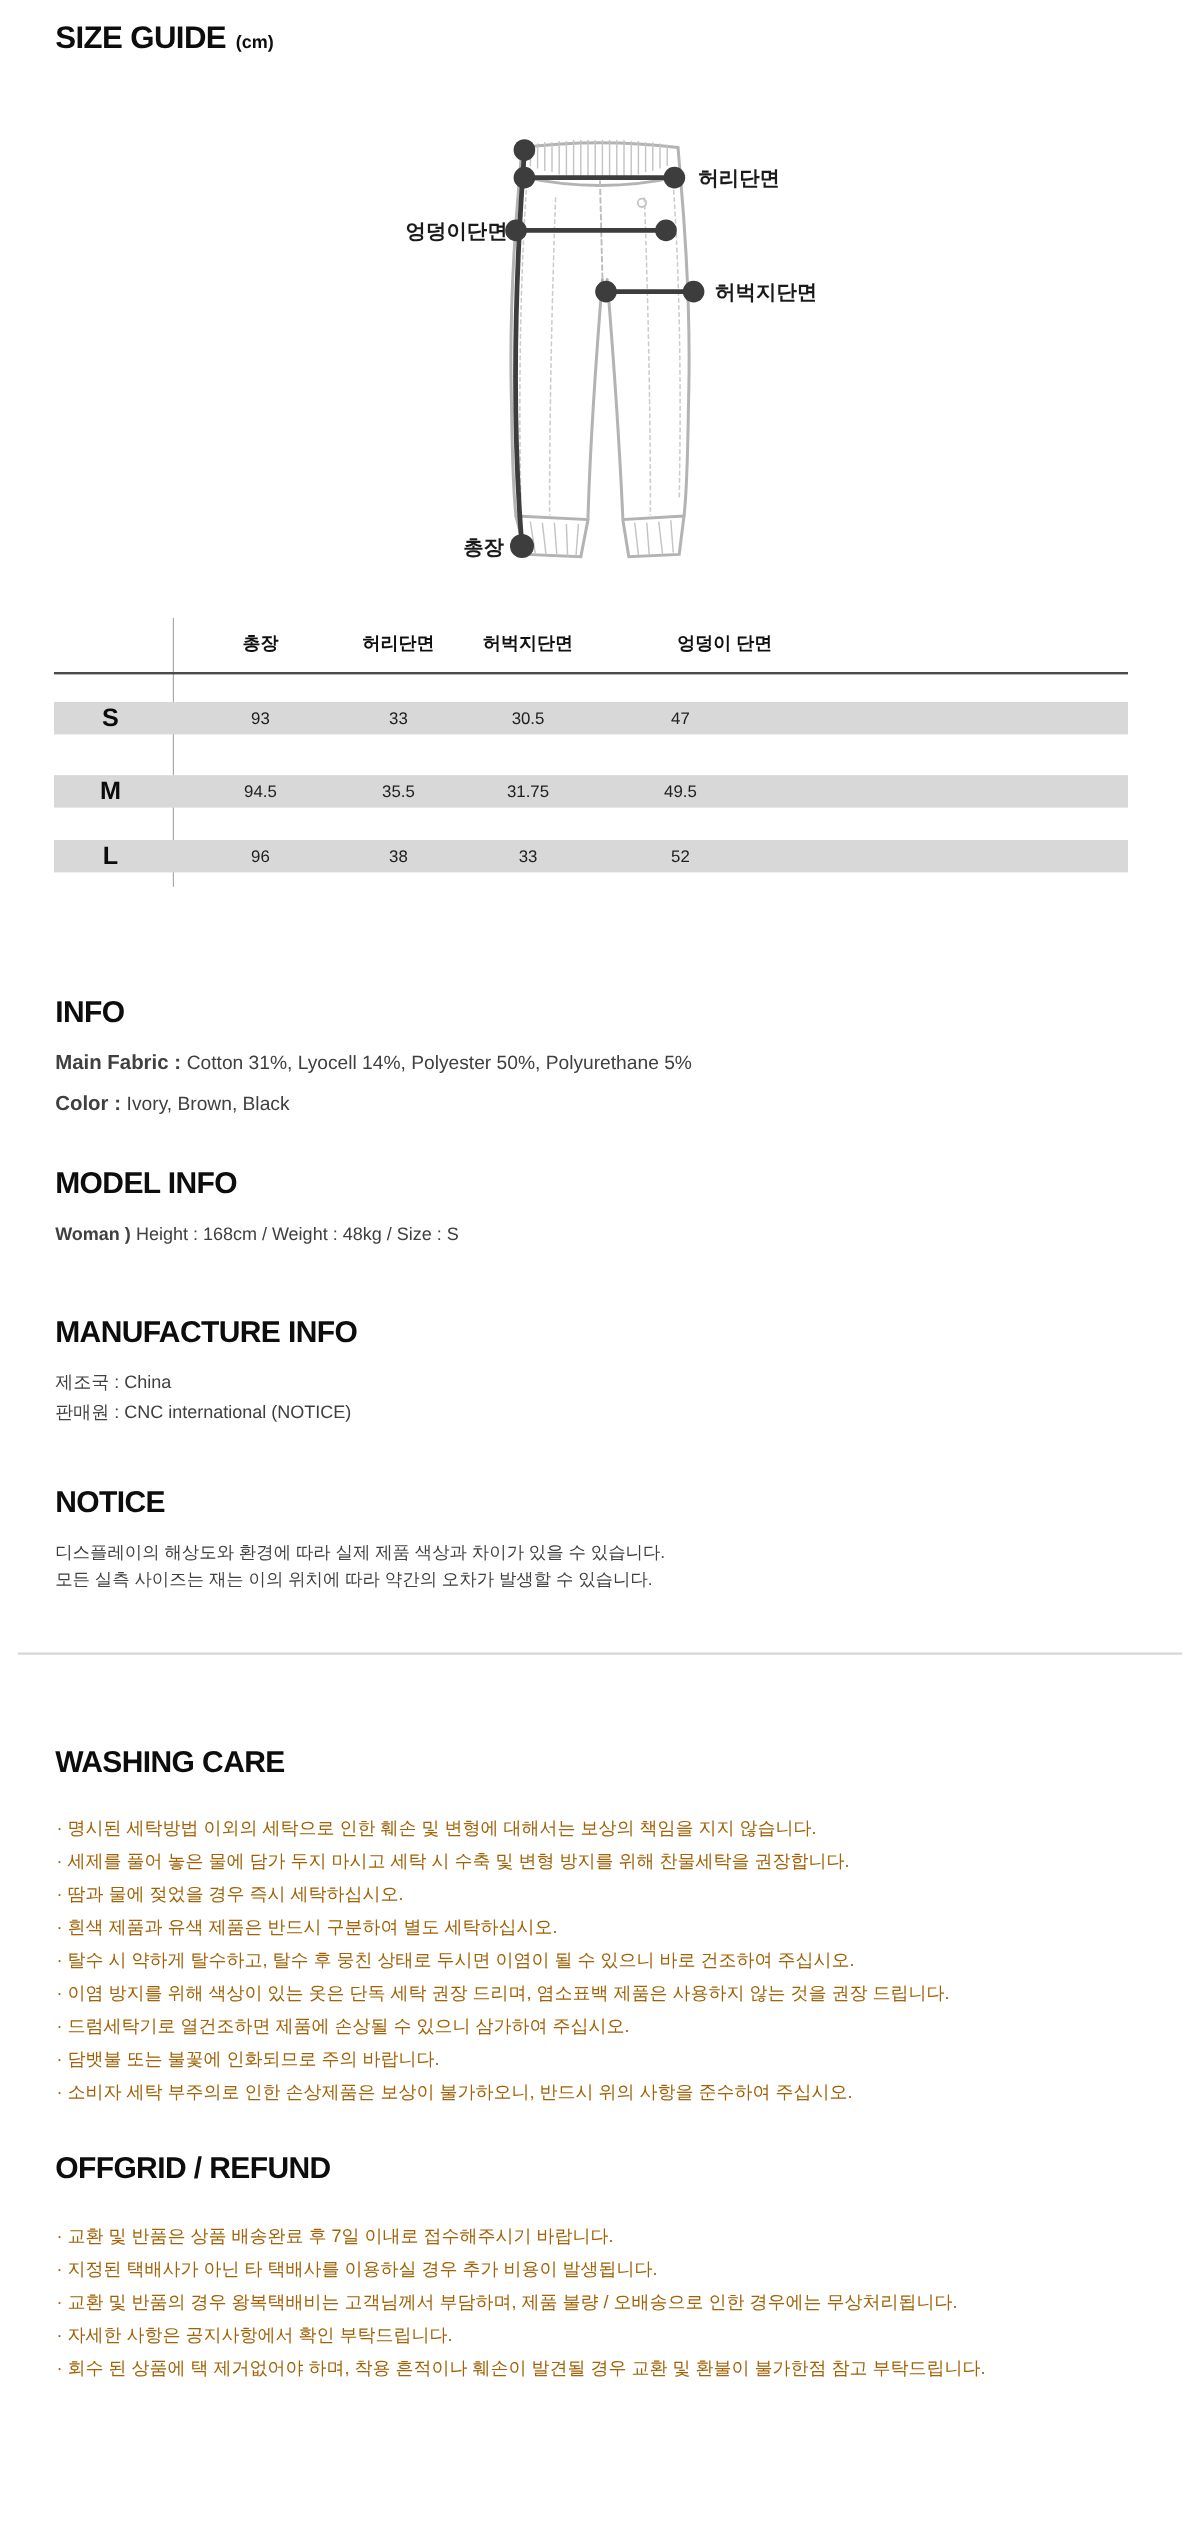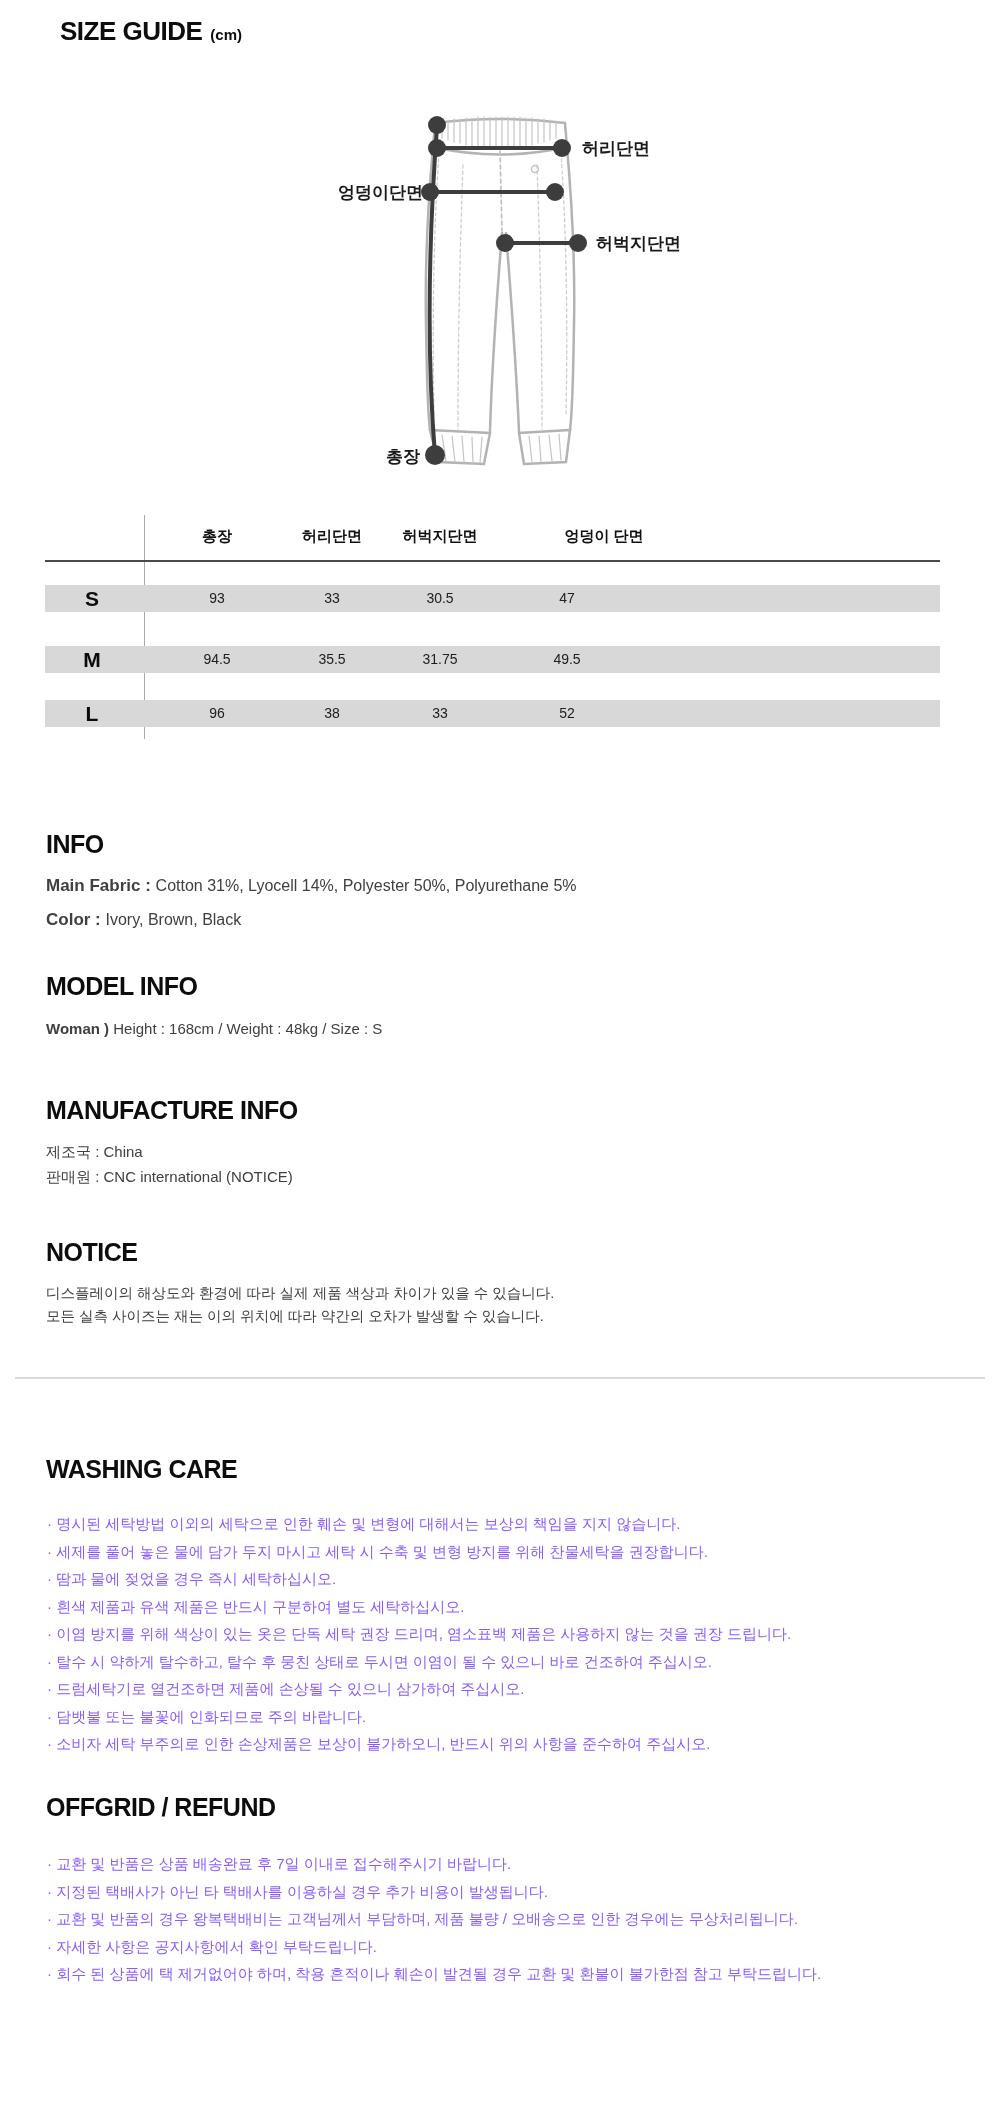--- a/index.html
+++ b/index.html
@@ -1,20 +1,20 @@
 <!DOCTYPE html>
 <html><head>
 <meta charset="utf-8">
 <style>
   html,body{margin:0;padding:0;background:#ffffff;}
   body{font-family:"Liberation Sans","DejaVu Sans",sans-serif;color:#111;}
   .page{position:relative;width:1000px;height:2102px;background:#fff;overflow:hidden;}
 
   
-  .h-main{position:absolute;left:46px;font-size:26px;font-weight:800;letter-spacing:-0.5px;color:#0d0d0d;white-space:nowrap;margin-left:14px;}
+  .h-main{position:absolute;left:46px;font-size:26px;font-weight:800;letter-spacing:-0.5px;color:#0d0d0d;white-space:nowrap;}
   .h-unit{font-size:15px;font-weight:700;letter-spacing:0;margin-left:8px;}
 
   
   .diagram{position:absolute;left:330px;top:85px;width:400px;height:395px;}
   .diagram svg{position:absolute;left:0;top:0;}
   .dlabel{position:absolute;font-size:17px;font-weight:800;color:#1a1a1a;white-space:nowrap;}
 
   
   .table{position:absolute;left:45px;top:515px;width:895px;height:230px;}
   .t-vline{position:absolute;left:99px;top:0;width:1px;height:224px;background:#a9a9a9;}
@@ -29,21 +29,21 @@
   .line{position:absolute;left:46px;white-space:nowrap;color:#404040;text-align:center;}
   .b{font-weight:800;}
   .fs17{font-size:17px;}
   .fs16{font-size:16px;}
   .fs15{font-size:15px;}
   .fs14{font-size:14.5px;}
 
   .divider{position:absolute;left:15px;top:1377px;width:970px;height:2px;background:#d9d9d9;}
 
   .bullets{position:absolute;left:47px;}
-  .bullets .bi{font-size:15px;line-height:27.5px;white-space:nowrap;color:#8b5cf6;}
+  .bullets .bi{font-size:15px;line-height:27.5px;white-space:nowrap;color:#a16207;}
 </style>
 </head>
 <body>
 
 <div class="page">
 
   <div class="h-main" style="top:16px;">
     <span>SIZE GUIDE</span><span class="h-unit">(cm)</span>
   </div>
 
@@ -187,22 +187,22 @@
   <div class="line fs14" style="top:1307px;">모든 실측 사이즈는 재는 이의 위치에 따라 약간의 오차가 발생할 수 있습니다.</div>
 
   <div class="divider"></div>
 
   <div class="sec-h" style="top:1455px;">WASHING CARE</div>
   <div class="bullets" style="top:1510px;">
     <div class="bi">· 명시된 세탁방법 이외의 세탁으로 인한 훼손 및 변형에 대해서는 보상의 책임을 지지 않습니다.</div>
     <div class="bi">· 세제를 풀어 놓은 물에 담가 두지 마시고 세탁 시 수축 및 변형 방지를 위해 찬물세탁을 권장합니다.</div>
     <div class="bi">· 땀과 물에 젖었을 경우 즉시 세탁하십시오.</div>
     <div class="bi">· 흰색 제품과 유색 제품은 반드시 구분하여 별도 세탁하십시오.</div>
+    <div class="bi">· 탈수 시 약하게 탈수하고, 탈수 후 뭉친 상태로 두시면 이염이 될 수 있으니 바로 건조하여 주십시오.</div>
     <div class="bi">· 이염 방지를 위해 색상이 있는 옷은 단독 세탁 권장 드리며, 염소표백 제품은 사용하지 않는 것을 권장 드립니다.</div>
-    <div class="bi">· 탈수 시 약하게 탈수하고, 탈수 후 뭉친 상태로 두시면 이염이 될 수 있으니 바로 건조하여 주십시오.</div>
     <div class="bi">· 드럼세탁기로 열건조하면 제품에 손상될 수 있으니 삼가하여 주십시오.</div>
     <div class="bi">· 담뱃불 또는 불꽃에 인화되므로 주의 바랍니다.</div>
     <div class="bi">· 소비자 세탁 부주의로 인한 손상제품은 보상이 불가하오니, 반드시 위의 사항을 준수하여 주십시오.</div>
   </div>
 
   <div class="sec-h" style="top:1793px;">OFFGRID / REFUND</div>
   <div class="bullets" style="top:1850px;">
     <div class="bi">· 교환 및 반품은 상품 배송완료 후 7일 이내로 접수해주시기 바랍니다.</div>
     <div class="bi">· 지정된 택배사가 아닌 타 택배사를 이용하실 경우 추가 비용이 발생됩니다.</div>
     <div class="bi">· 교환 및 반품의 경우 왕복택배비는 고객님께서 부담하며, 제품 불량 / 오배송으로 인한 경우에는 무상처리됩니다.</div>

